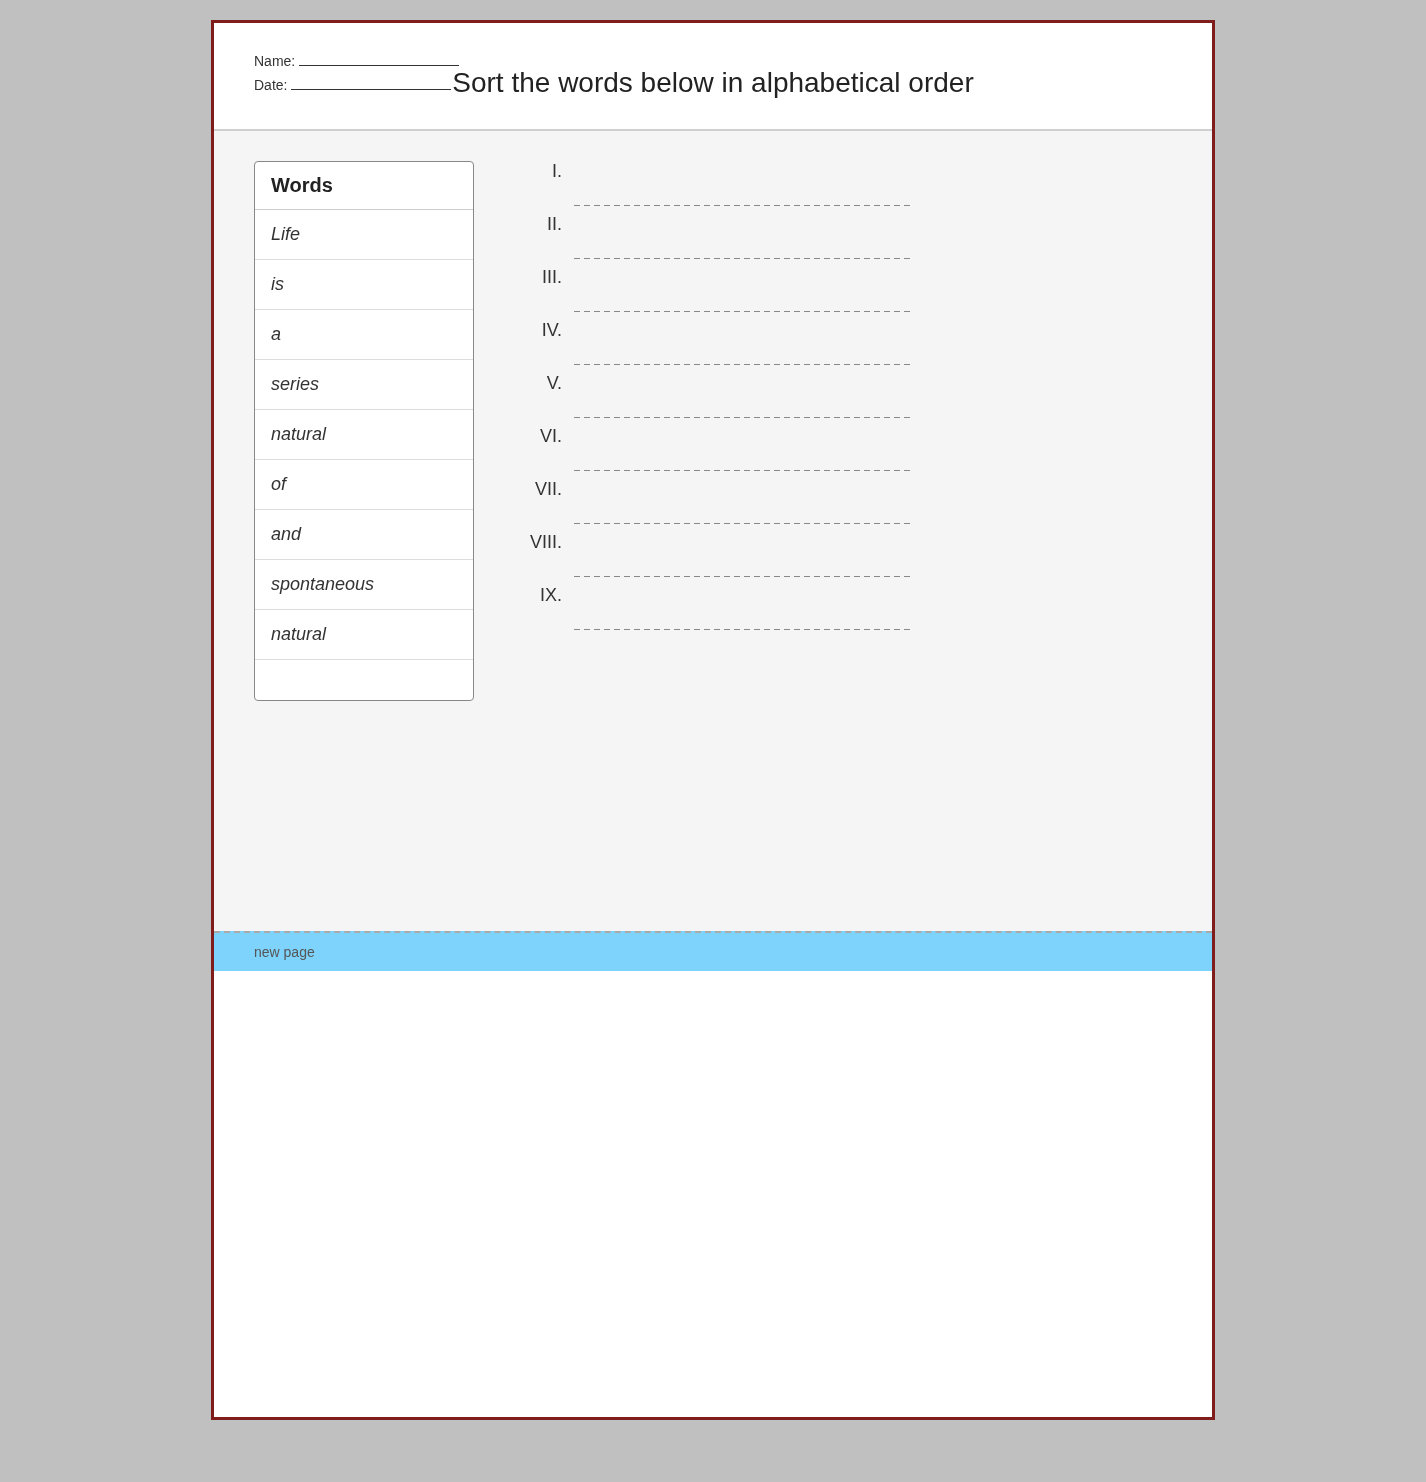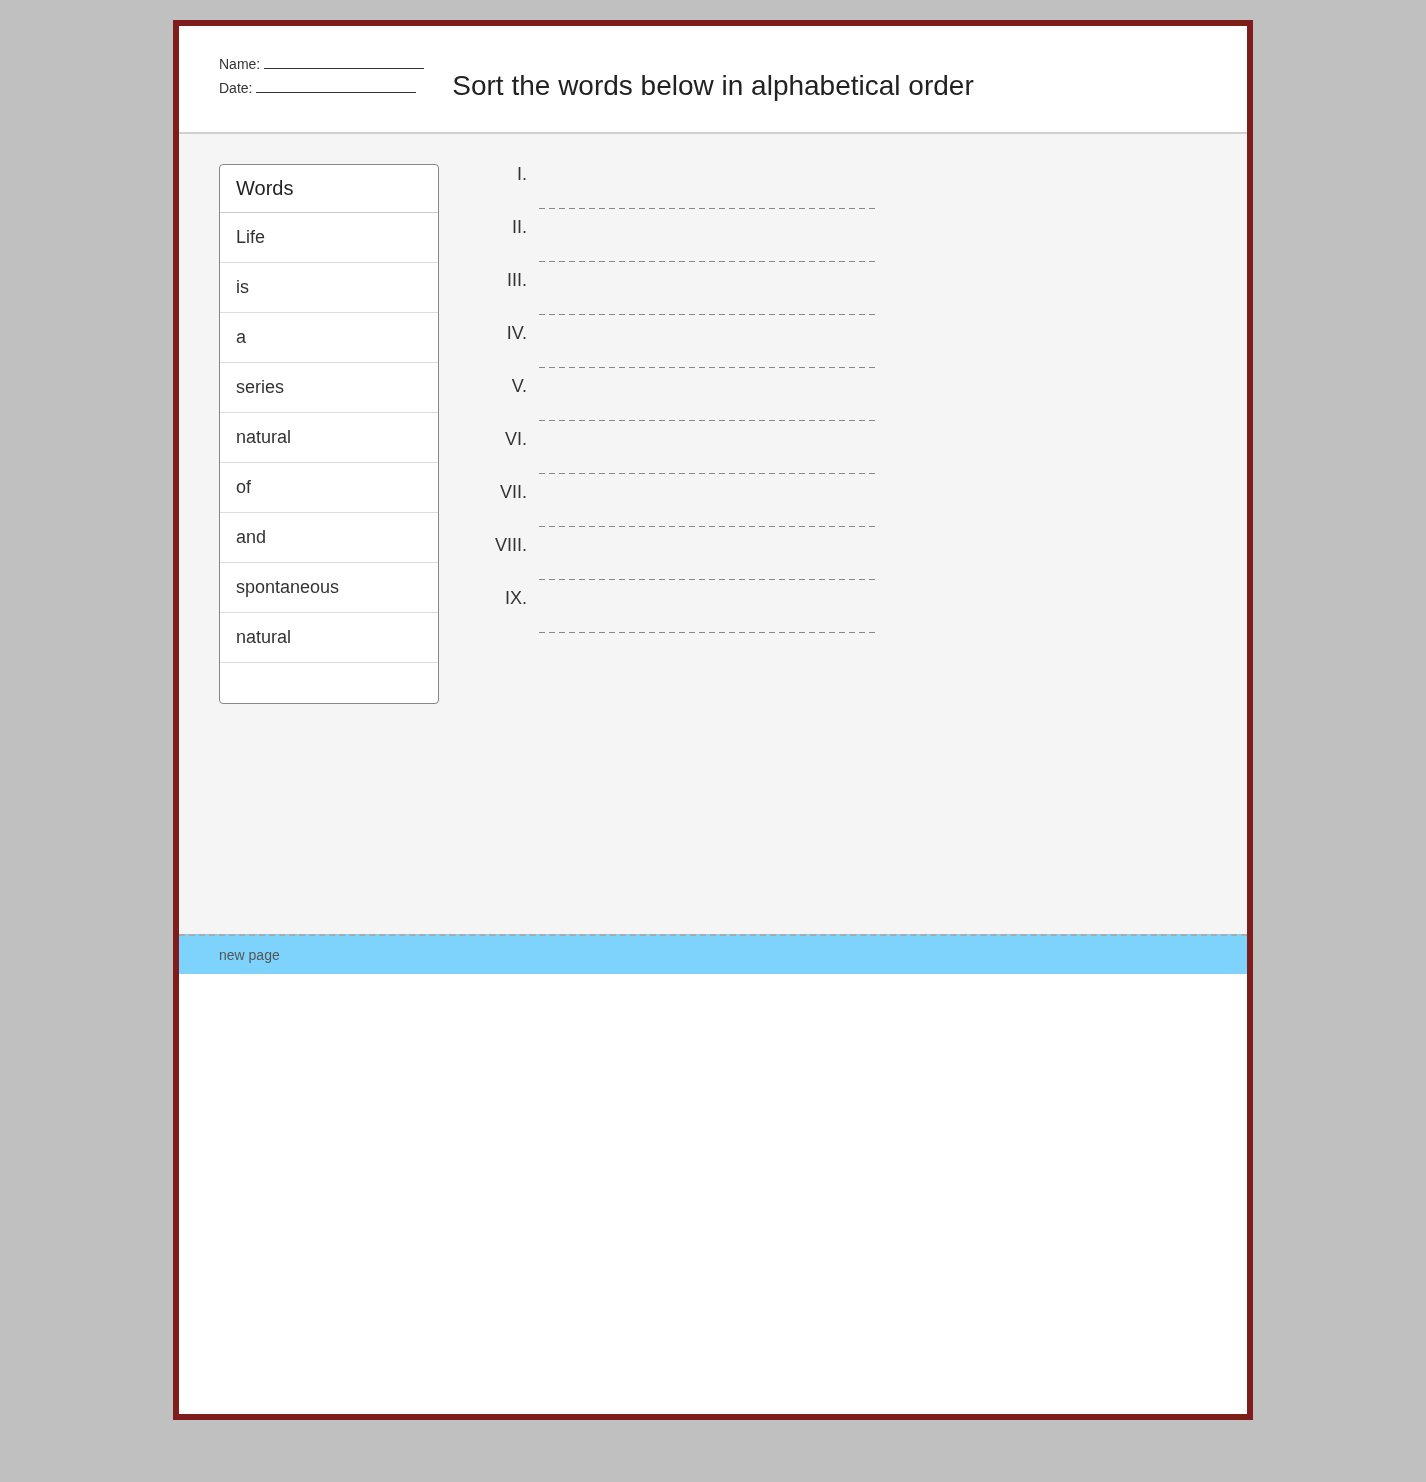--- a/index.html
+++ b/index.html
@@ -11,24 +11,24 @@
     body {
       background: #c0c0c0;
       display: flex;
       justify-content: center;
       align-items: flex-start;
       min-height: 100vh;
       font-family: Arial, sans-serif;
     }
 
     .page-container {
-      width: 1080px;
+      width: 1004px;
       background: #ffffff;
       margin: 20px auto;
-      border: 6px solid #7f1d1d;
+      border: 3px solid #7f1d1d;
       min-height: 1400px;
       position: relative;
     }
 
     .header-section {
       padding: 30px 40px 20px 40px;
       border-bottom: 2px solid #d0d0d0;
     }
 
     .name-date-block {
@@ -82,30 +82,31 @@
       border-radius: 4px;
       min-width: 220px;
       width: 220px;
       background: #fff;
       flex-shrink: 0;
     }
 
     .words-header {
       padding: 12px 16px;
       font-size: 20px;
-      font-weight: normal;
+      font-weight: bold;
       color: #222;
       border-bottom: 1px solid #ccc;
     }
 
     .word-item {
       padding: 14px 16px;
       font-size: 18px;
       color: #333;
       border-bottom: 1px solid #ddd;
+      font-style: italic;
     }
 
     .word-item:last-child {
       border-bottom: none;
     }
 
     .words-footer {
       padding: 20px 16px;
     }
 

